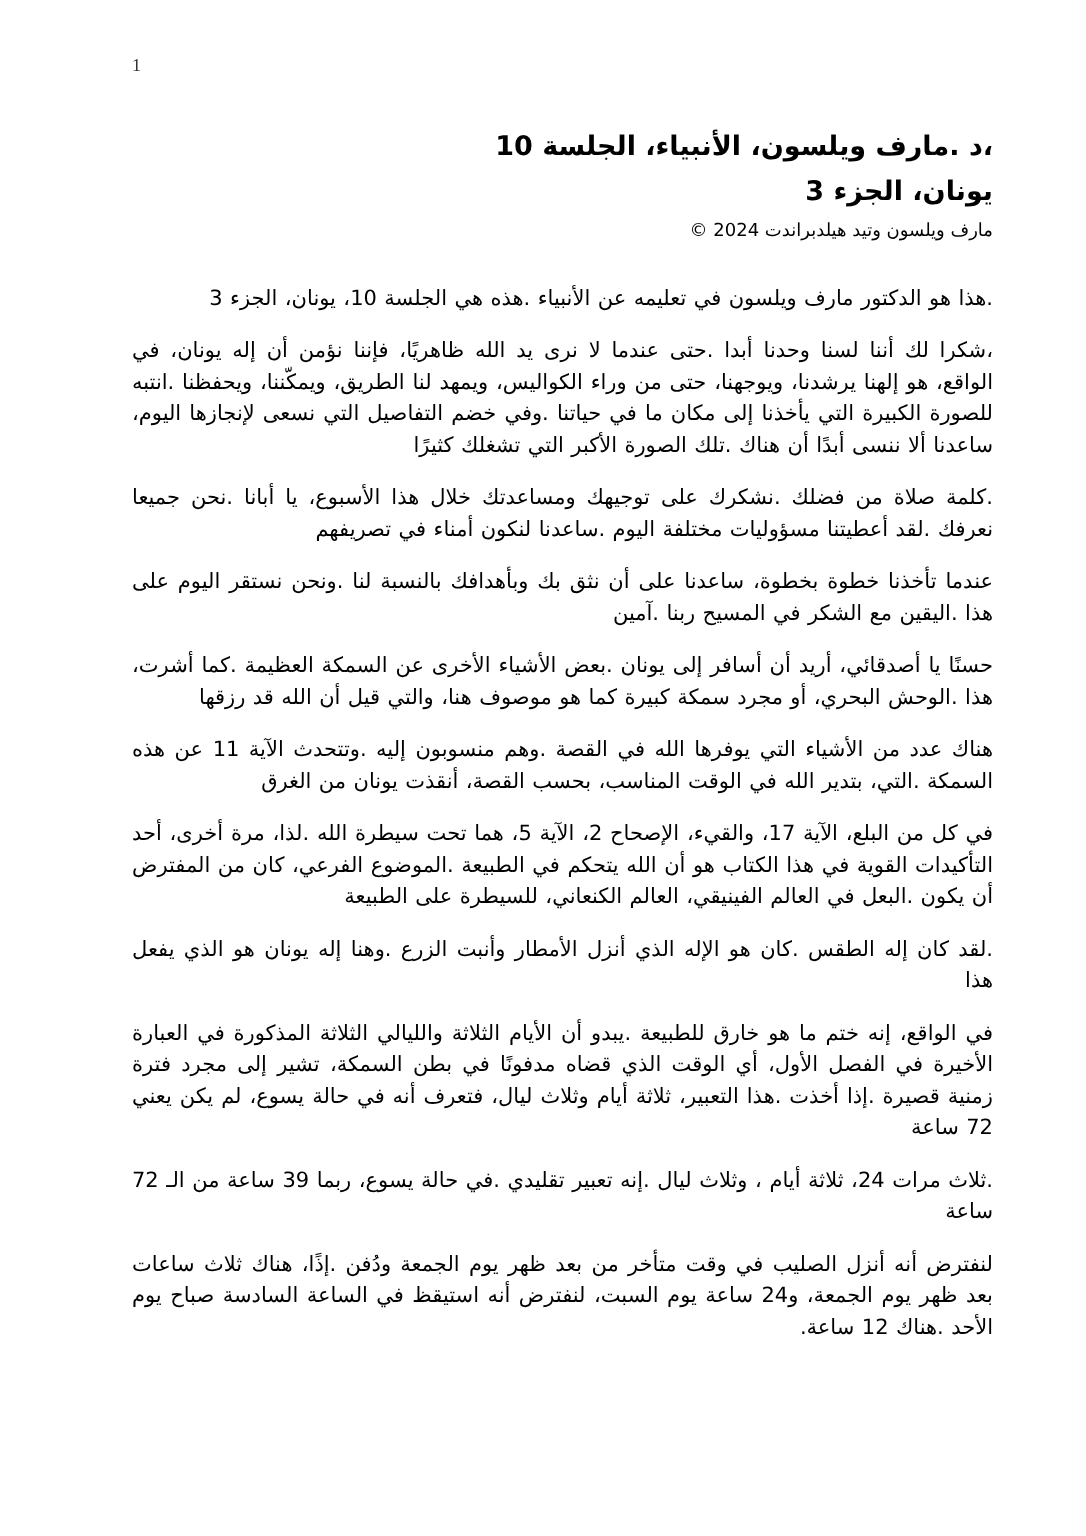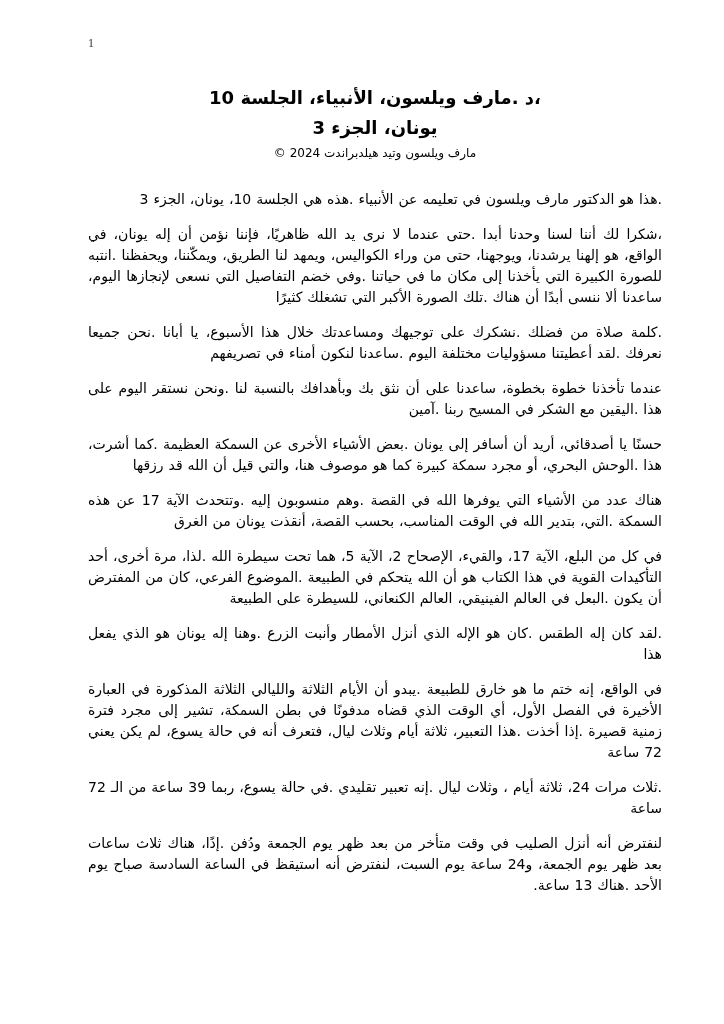--- a/index.html
+++ b/index.html
@@ -21,21 +21,20 @@
   .page-number {
     direction: ltr;
     text-align: left;
     font-family: "Liberation Serif", "DejaVu Serif", serif;
     font-size: 12px;
     line-height: 15px;
     color: #333333;
     margin-bottom: 32px;
   }
   .title-block {
-    text-align: center;
     margin-bottom: 26px;
   }
   .title-line {
     direction: rtl;
     unicode-bidi: plaintext;
     font-weight: bold;
     font-size: 18px;
     line-height: 30px;
   }
   .copyright {
@@ -64,21 +63,21 @@
     <div class="title-line" dir="rtl">يونان، الجزء 3</div>
     <div class="copyright" dir="rtl">مارف ويلسون وتيد هيلدبراندت 2024 ©</div>
   </header>
 
   <main class="body-text">
     <p class="para" dir="rtl">.هذا هو الدكتور مارف ويلسون في تعليمه عن الأنبياء .هذه هي الجلسة 10، يونان، الجزء 3</p>
     <p class="para" dir="rtl">،شكرا لك أننا لسنا وحدنا أبدا .حتى عندما لا نرى يد الله ظاهريًا، فإننا نؤمن أن إله يونان، في الواقع، هو إلهنا يرشدنا، ويوجهنا، حتى من وراء الكواليس، ويمهد لنا الطريق، ويمكّننا، ويحفظنا .انتبه للصورة الكبيرة التي يأخذنا إلى مكان ما في حياتنا .وفي خضم التفاصيل التي نسعى لإنجازها اليوم، ساعدنا ألا ننسى أبدًا أن هناك .تلك الصورة الأكبر التي تشغلك كثيرًا</p>
     <p class="para" dir="rtl">.كلمة صلاة من فضلك .نشكرك على توجيهك ومساعدتك خلال هذا الأسبوع، يا أبانا .نحن جميعا نعرفك .لقد أعطيتنا مسؤوليات مختلفة اليوم .ساعدنا لنكون أمناء في تصريفهم</p>
     <p class="para" dir="rtl">عندما تأخذنا خطوة بخطوة، ساعدنا على أن نثق بك وبأهدافك بالنسبة لنا .ونحن نستقر اليوم على هذا .اليقين مع الشكر في المسيح ربنا .آمين</p>
     <p class="para" dir="rtl">حسنًا يا أصدقائي، أريد أن أسافر إلى يونان .بعض الأشياء الأخرى عن السمكة العظيمة .كما أشرت، هذا .الوحش البحري، أو مجرد سمكة كبيرة كما هو موصوف هنا، والتي قيل أن الله قد رزقها</p>
-    <p class="para" dir="rtl">هناك عدد من الأشياء التي يوفرها الله في القصة .وهم منسوبون إليه .وتتحدث الآية 17 عن هذه السمكة .التي، بتدير الله في الوقت المناسب، بحسب القصة، أنقذت يونان من الغرق</p>
+    <p class="para" dir="rtl">هناك عدد من الأشياء التي يوفرها الله في القصة .وهم منسوبون إليه .وتتحدث الآية 11 عن هذه السمكة .التي، بتدير الله في الوقت المناسب، بحسب القصة، أنقذت يونان من الغرق</p>
     <p class="para" dir="rtl">في كل من البلع، الآية 17، والقيء، الإصحاح 2، الآية 5، هما تحت سيطرة الله .لذا، مرة أخرى، أحد التأكيدات القوية في هذا الكتاب هو أن الله يتحكم في الطبيعة .الموضوع الفرعي، كان من المفترض أن يكون .البعل في العالم الفينيقي، العالم الكنعاني، للسيطرة على الطبيعة</p>
     <p class="para" dir="rtl">.لقد كان إله الطقس .كان هو الإله الذي أنزل الأمطار وأنبت الزرع .وهنا إله يونان هو الذي يفعل هذا</p>
     <p class="para" dir="rtl">في الواقع، إنه ختم ما هو خارق للطبيعة .يبدو أن الأيام الثلاثة والليالي الثلاثة المذكورة في العبارة الأخيرة في الفصل الأول، أي الوقت الذي قضاه مدفونًا في بطن السمكة، تشير إلى مجرد فترة زمنية قصيرة .إذا أخذت .هذا التعبير، ثلاثة أيام وثلاث ليال، فتعرف أنه في حالة يسوع، لم يكن يعني 72 ساعة</p>
     <p class="para" dir="rtl">.ثلاث مرات 24، ثلاثة أيام ، وثلاث ليال .إنه تعبير تقليدي .في حالة يسوع، ربما 39 ساعة من الـ 72 ساعة</p>
-    <p class="para" dir="rtl">لنفترض أنه أنزل الصليب في وقت متأخر من بعد ظهر يوم الجمعة ودُفن .إذًا، هناك ثلاث ساعات بعد ظهر يوم الجمعة، و24 ساعة يوم السبت، لنفترض أنه استيقظ في الساعة السادسة صباح يوم الأحد .هناك 13 ساعة.</p>
+    <p class="para" dir="rtl">لنفترض أنه أنزل الصليب في وقت متأخر من بعد ظهر يوم الجمعة ودُفن .إذًا، هناك ثلاث ساعات بعد ظهر يوم الجمعة، و24 ساعة يوم السبت، لنفترض أنه استيقظ في الساعة السادسة صباح يوم الأحد .هناك 12 ساعة.</p>
   </main>
 
 </div>
 
 </body></html>

